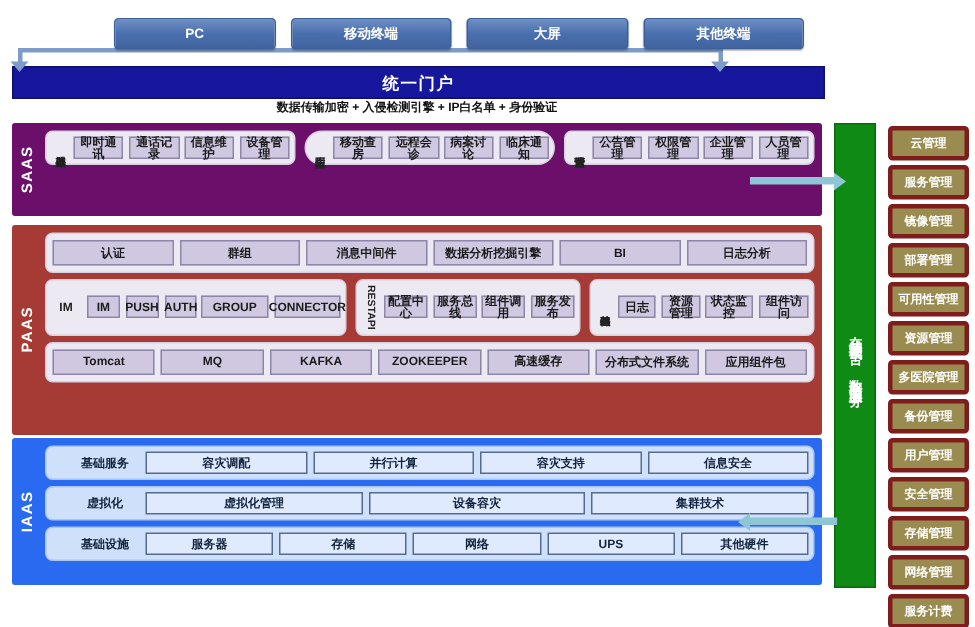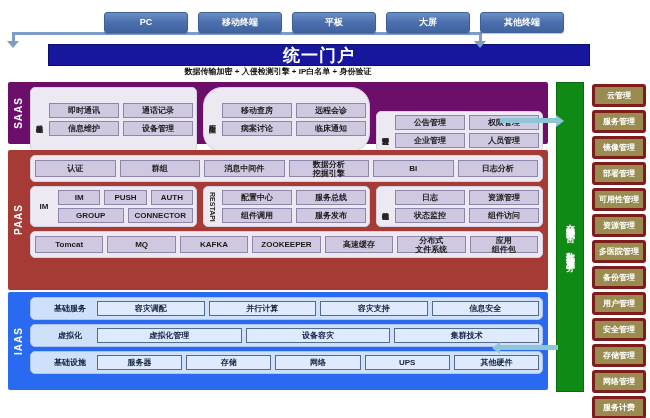--- a/index.html
+++ b/index.html
@@ -9,21 +9,21 @@
     background:#ffffff;
     font-family:"Liberation Sans","DejaVu Sans",sans-serif;
     font-size:9px;color:#111;
     overflow:hidden;
     position:relative;
   }
   .canvas{position:relative;width:650px;height:418px;}
 
   
   .terminals{
-    position:absolute;left:104px;top:12px;width:460px;height:20px;
+    position:absolute;left:76px;top:12px;width:460px;height:20px;
     display:flex;gap:10px;z-index:5;
   }
   .term-chip{
     flex:1;height:19px;line-height:19px;text-align:center;
     background:linear-gradient(180deg,#6e8fc4 0%,#4a6fae 50%,#41649f 100%);
     color:#ffffff;font-weight:bold;font-size:9px;
     border:1px solid #3c5f98;border-radius:3px;
     box-shadow:0 1px 1px rgba(0,0,0,.25);
   }
   
@@ -36,24 +36,23 @@
     border-left:6px solid transparent;border-right:6px solid transparent;
     border-top:7px solid #7e9cc8;
   }
   .ar-l{left:7px;top:41px;}
   .ar-r{left:474px;top:41px;}
 
   
   .portal{
     position:absolute;left:8px;top:44px;width:540px;height:20px;
     background:#16179c;border:1px solid #0d0e6e;
-    color:#ffffff;font-weight:bold;font-size:17px;
+    color:#ffffff;font-weight:bold;font-size:11px;
     display:flex;align-items:center;justify-content:center;
     letter-spacing:1px;
-    margin-left:40px;
   }
   .portal-sub{
     position:absolute;left:8px;top:66px;width:540px;height:12px;
     text-align:center;font-size:8px;color:#111;font-weight:bold;
   }
 
   
   .layer{position:absolute;left:8px;width:540px;border-radius:2px;display:flex;}
   .layer-tag{
     width:20px;flex:0 0 20px;display:flex;align-items:center;justify-content:center;
@@ -74,31 +73,31 @@
     background:#ece9f2;border:1px solid #d6d0e0;border-radius:5px;
     display:flex;align-items:center;padding:3px;gap:4px;
   }
   .card-vtag{
     flex:0 0 11px;writing-mode:vertical-rl;text-align:center;
     font-size:7px;font-weight:bold;color:#222;line-height:11px;white-space:nowrap;
   }
   .card-htag{
     flex:0 0 46px;text-align:center;font-size:8px;font-weight:bold;color:#222;
   }
-  .card-grid{flex:1;display:flex;flex-direction:column;gap:3px;}
+  .card-grid{flex:1;display:flex;flex-direction:row;gap:3px;}
   .card-line{display:flex;gap:4px;}
 
   .chip{
     flex:1;min-width:0;height:15px;
     background:#cfc8e0;border:1px solid #8e86a8;
     display:flex;align-items:center;justify-content:center;
     font-size:8px;font-weight:bold;color:#1b1b1b;text-align:center;
     line-height:8px;padding:0 1px;box-sizing:border-box;
   }
-  .chip.two{height:22px;line-height:9px;flex-direction:column;}
+  .chip.two{height:22px;line-height:9px;flex-direction:row;}
 
   
   .longcard{
     background:#ece9f2;border:1px solid #d6d0e0;border-radius:5px;padding:4px;
   }
   .longcard .card-line .chip{height:17px;}
 
   
   .iaas .card{background:#cfe0fb;border-color:#a9c4ee;padding-left:16px;}
   .iaas .chip{background:#dfeaff;border:1px solid #556b8e;color:#12233f;}
@@ -140,21 +139,20 @@
   .ca-bot{left:492px;top:342px;}
 </style>
 </head>
 <body>
 
 <div class="canvas">
 
   <div class="terminals" id="terminal-row">
       <div class="term-chip">PC</div>
       <div class="term-chip">移动终端</div>
-      <div class="term-chip">平板</div>
       <div class="term-chip">大屏</div>
       <div class="term-chip">其他终端</div>
     </div>
   <div class="bracket br-top"></div>
   <div class="bracket br-left"></div>
   <div class="bracket br-right"></div>
   <div class="arrow-dn ar-l"></div>
   <div class="arrow-dn ar-r"></div>
 
   <div class="portal">
@@ -187,21 +185,21 @@
               <div class="card-line">
                 <div class="chip">移动查房</div>
                 <div class="chip">远程会诊</div>
               </div>
               <div class="card-line">
                 <div class="chip">病案讨论</div>
                 <div class="chip">临床通知</div>
               </div>
             </div>
           </div>
-          <div class="card" style="flex: 1 1 0%; margin-top: 24px;">
+          <div class="card" style="flex: 1 1 0%;">
             <div class="card-vtag">运营管理</div>
             <div class="card-grid">
               <div class="card-line">
                 <div class="chip">公告管理</div>
                 <div class="chip">权限管理</div>
               </div>
               <div class="card-line">
                 <div class="chip">企业管理</div>
                 <div class="chip">人员管理</div>
               </div>

